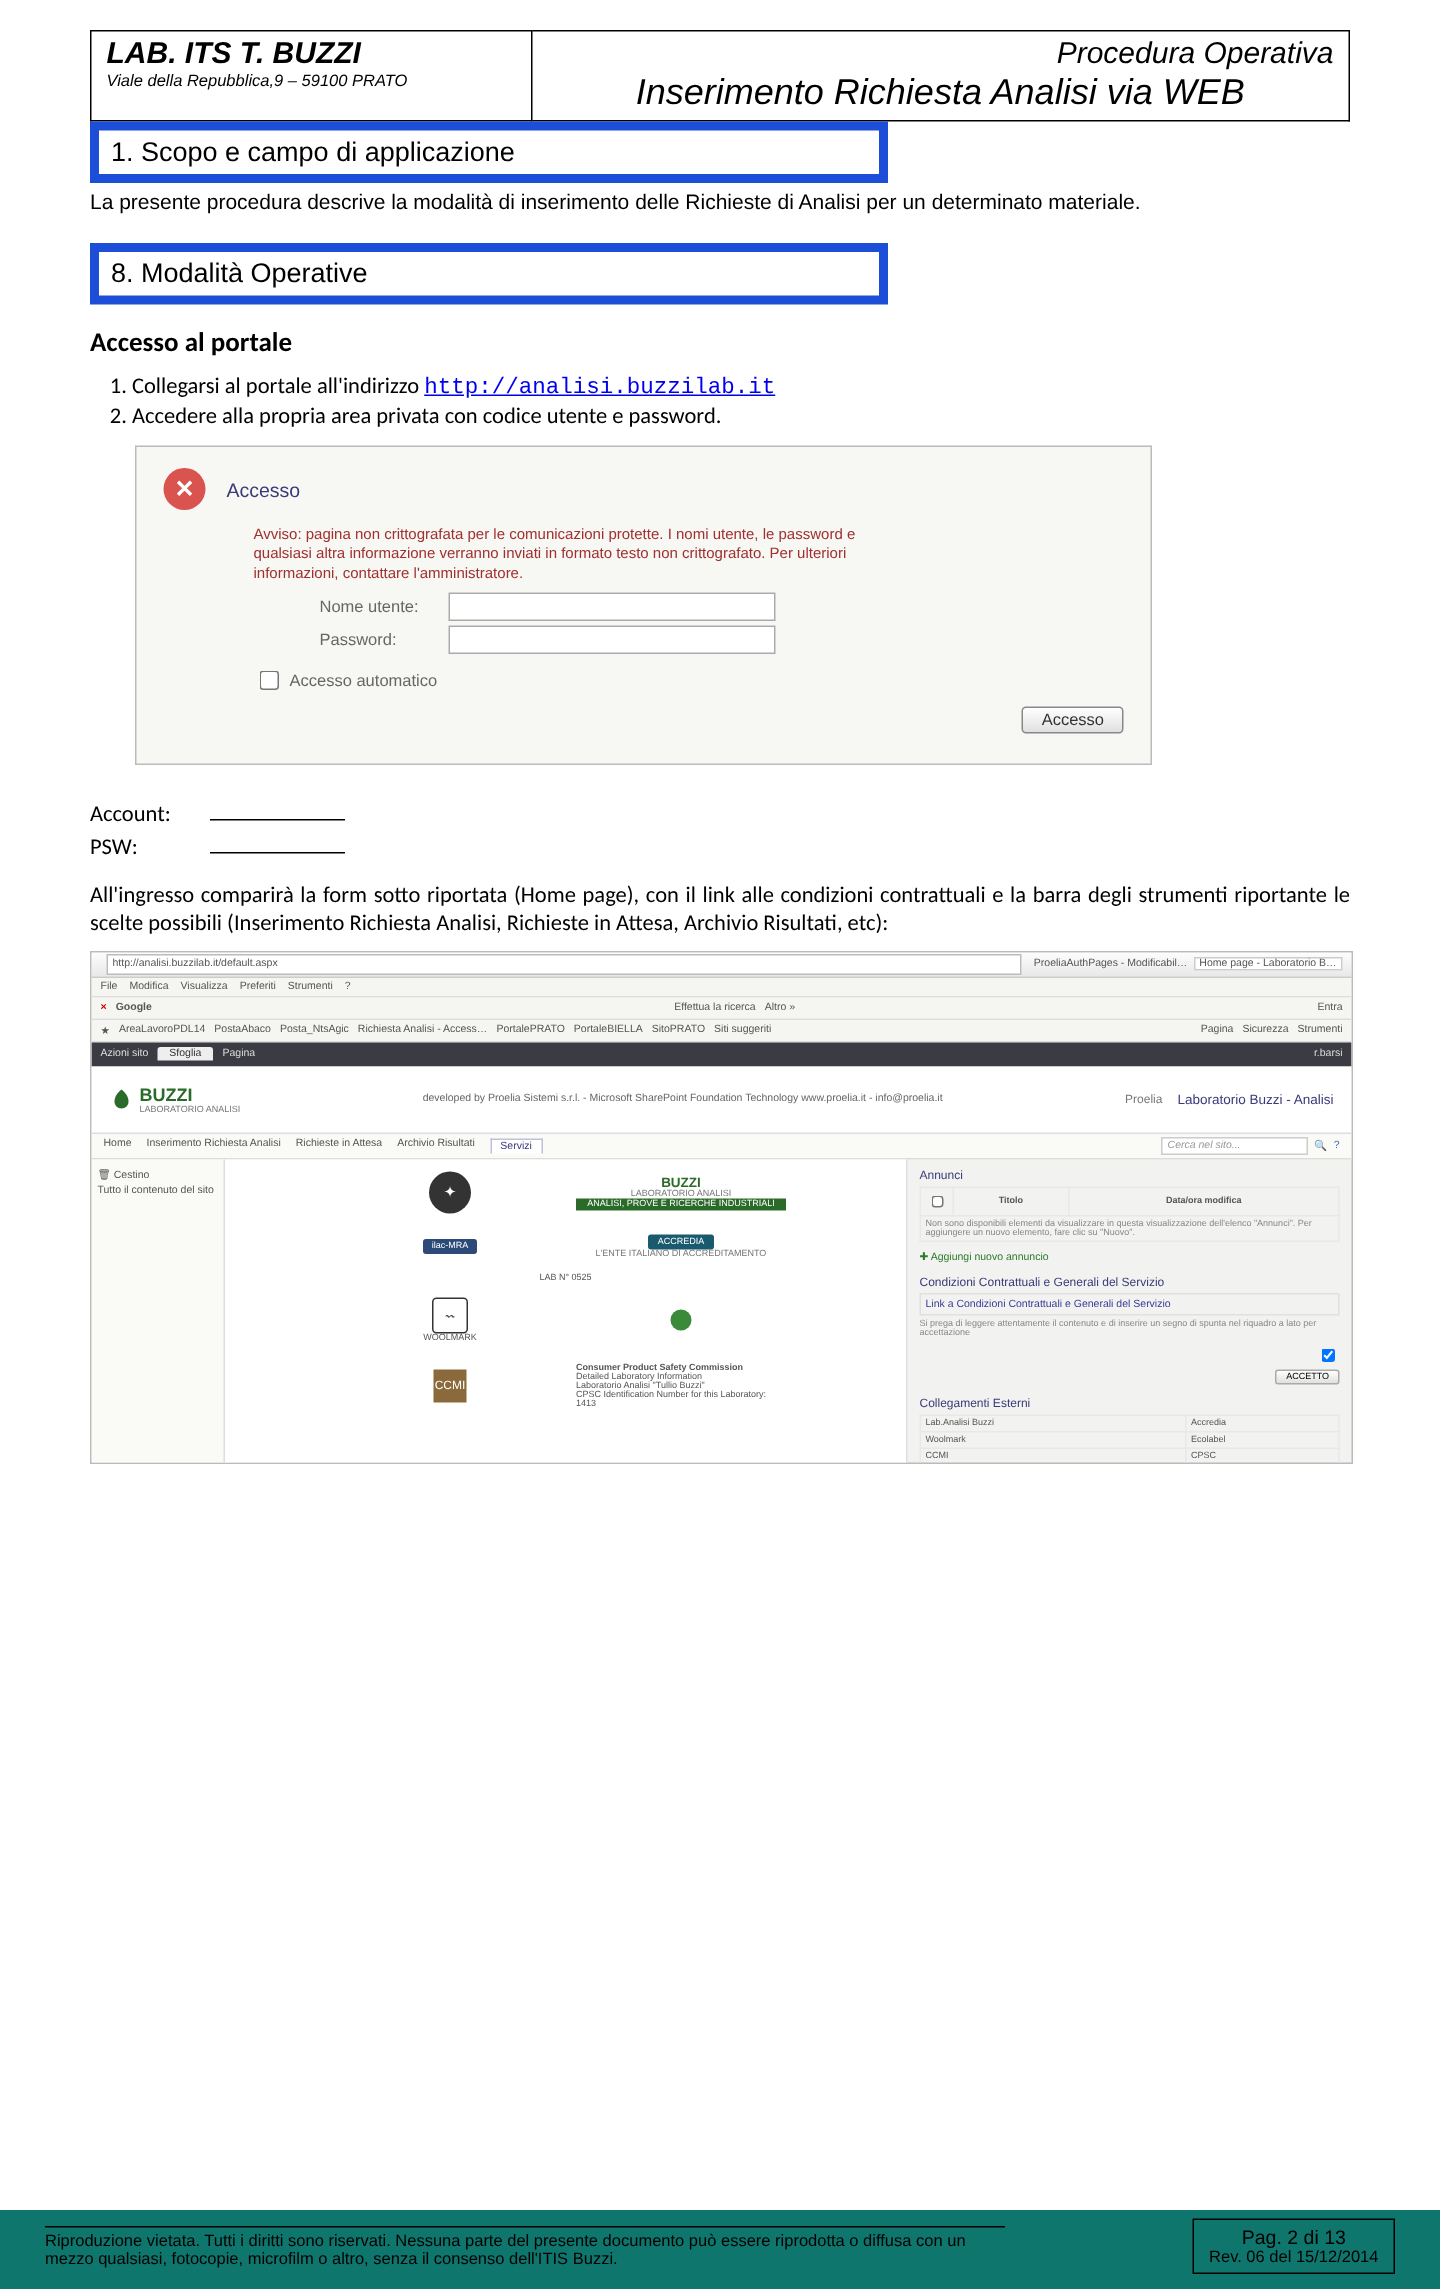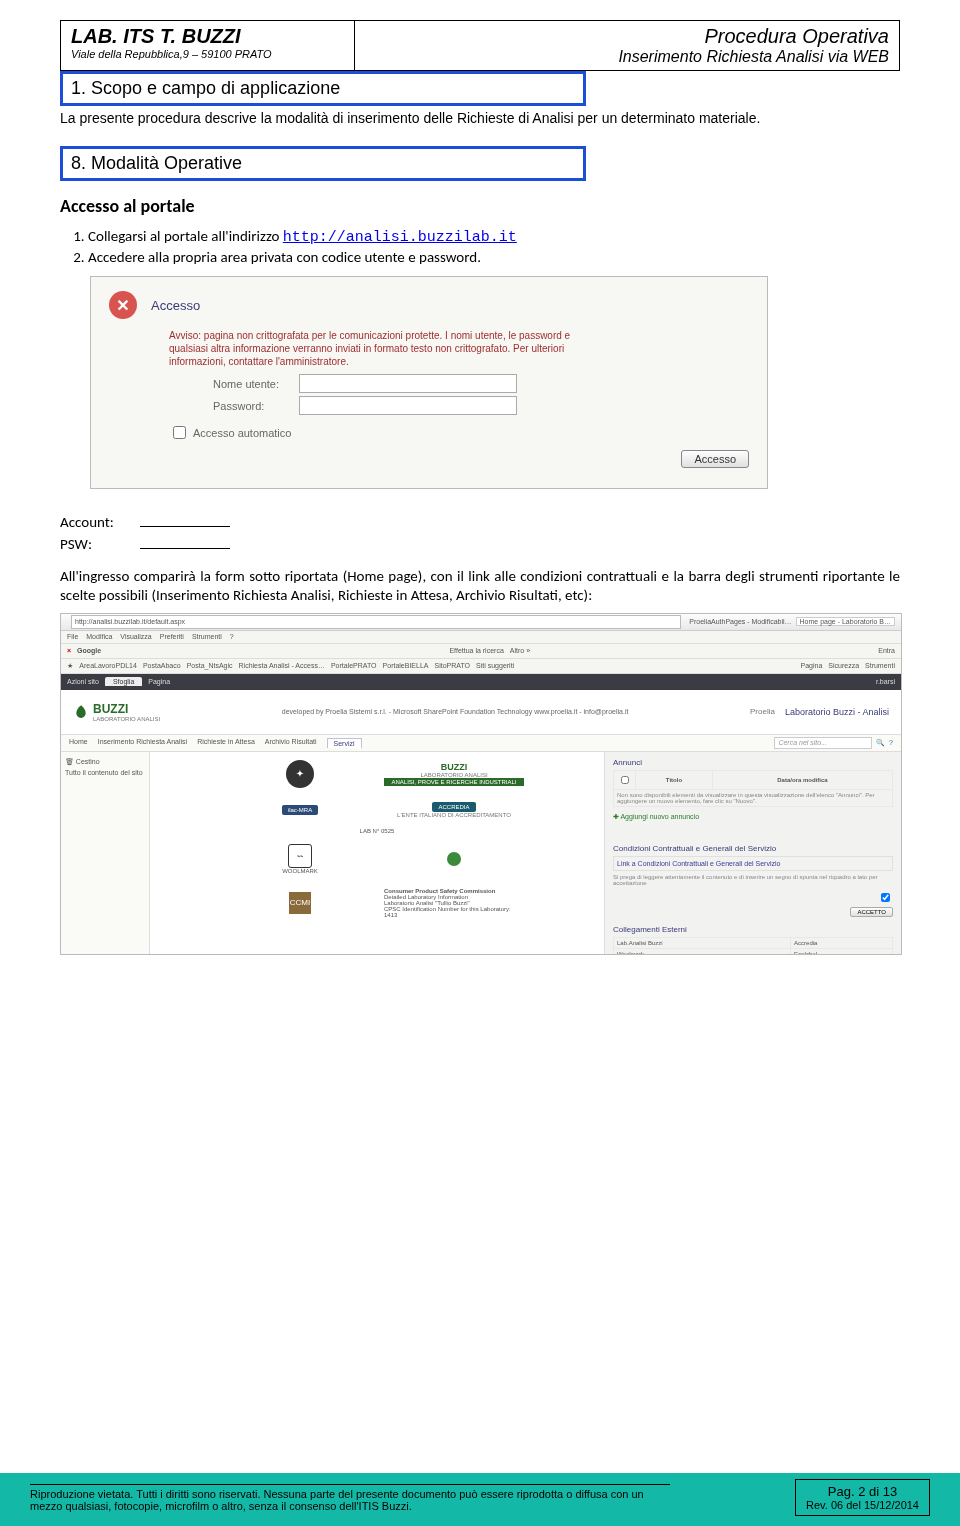--- a/index.html
+++ b/index.html
@@ -37,30 +37,30 @@
   .hdr-left .addr {
     font-size: 11px;
     font-weight: normal;
   }
   .hdr-right {
     text-align: right;
     font-style: italic;
     font-family: Arial, sans-serif;
   }
   .hdr-right .line1 { font-size: 20px; }
-  .hdr-right .line2 { font-size: 16px; }
+  .hdr-right .line2 { font-size: 24px; text-align: center; }
   .mod-line {
     text-align: right;
     font-family: Arial, sans-serif;
     font-size: 12px;
     margin: 2px 0 20px 0;
   }
   .section-box {
     width: 60%;
-    border: 3px solid #1d4ed8;
+    border: 6px solid #1d4ed8;
     padding: 4px 8px;
     font-family: Arial, sans-serif;
     font-size: 18px;
     margin-bottom: 4px;
   }
   .body-text {
     font-family: Arial, sans-serif;
     font-size: 14px;
     margin-bottom: 20px;
   }
@@ -176,21 +176,21 @@
   .wide-shot .btntiny { background: linear-gradient(#fff,#e0e0e0); border: 1px solid #aaa; border-radius: 2px; font-size: 6px; padding: 1px 6px; }
   .footer {
     position: fixed;
     left: 0; right: 0; bottom: 0;
     padding: 6px 30px 10px 30px;
     display: flex;
     justify-content: space-between;
     align-items: center;
     font-family: Arial, sans-serif;
     font-size: 11px;
-    background: #14b8a6;
+    background: #0f766e;
   }
   .footer .ftext { max-width: 640px; border-top: 1px solid #000; padding-top: 3px; }
   .footer .fbox {
     border: 1px solid #000;
     padding: 4px 10px;
     text-align: center;
     font-size: 13px;
   }
   .footer .fbox .rev { font-size: 11px; }
 </style>
@@ -387,21 +387,21 @@
                 <th>Titolo</th>
                 <th>Data/ora modifica</th>
               </tr>
           <tr>
                 <td colspan="3" style="color:#888;">Non sono disponibili elementi da visualizzare in questa visualizzazione dell'elenco "Annunci". Per aggiungere un nuovo elemento, fare clic su "Nuovo".</td>
               </tr>
         </tbody>
           </table>
         <div class="greenlink">✚ <span>Aggiungi nuovo annuncio</span></div>
 
-        <div class="panel-h" style="margin-top:23px;">Condizioni Contrattuali e Generali del Servizio</div>
+        <div class="panel-h" style="margin-top:8px;">Condizioni Contrattuali e Generali del Servizio</div>
         <div style="border:1px solid #e0e0e0;padding:3px;margin-bottom:3px;color:#3a3a9a;">Link a Condizioni Contrattuali e Generali del Servizio</div>
         <div style="font-size:6px;color:#888;margin-bottom:4px;">Si prega di leggere attentamente il contenuto e di inserire un segno di spunta nel riquadro a lato per accettazione</div>
         <div class="chk">
           <input type="checkbox" checked="" style="">
         </div>
         <div style="text-align:right;margin-top:2px;">
           <button class="btntiny">ACCETTO</button>
         </div>
 
         <div class="panel-h" style="margin-top:8px;">Collegamenti Esterni</div>

